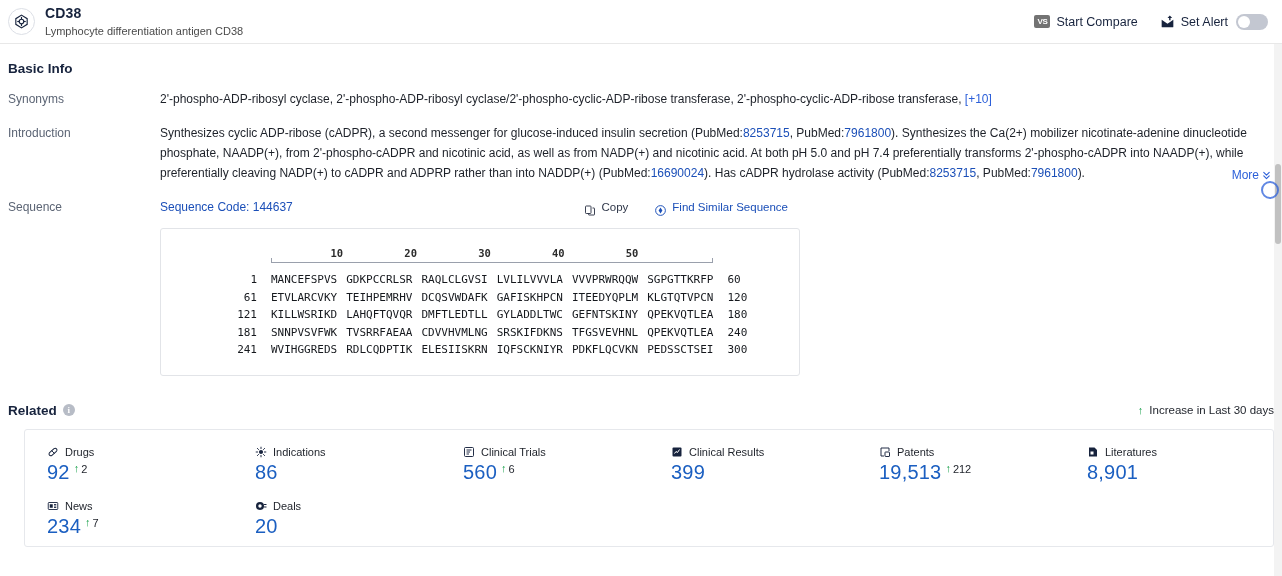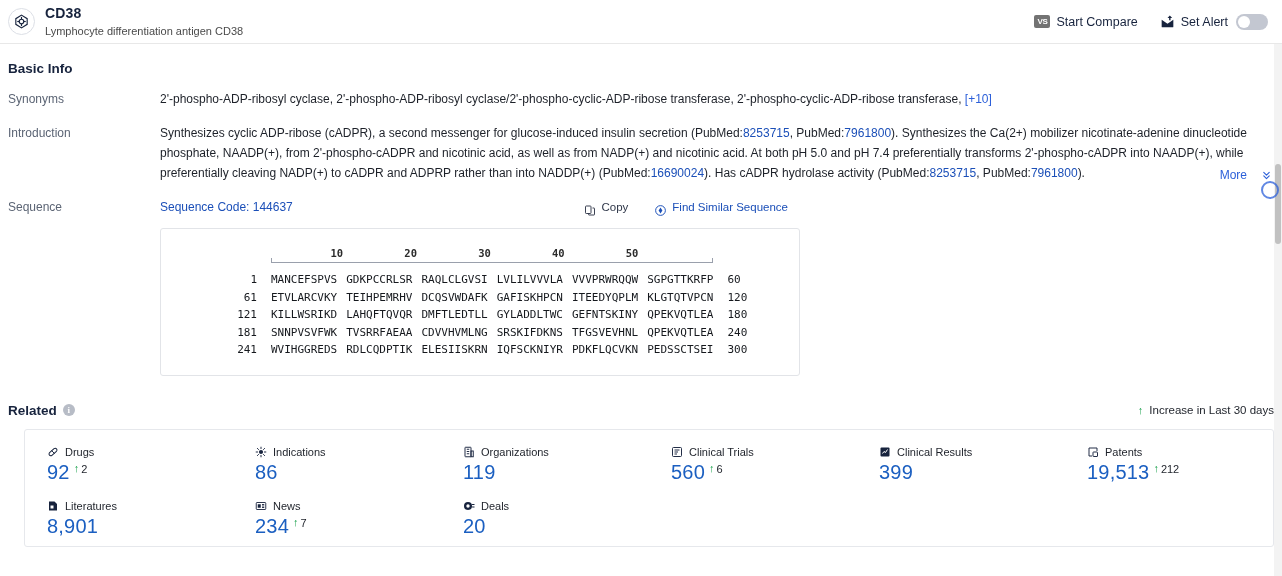--- a/index.html
+++ b/index.html
@@ -66,21 +66,21 @@
     color: #5b6474; font-size: 12px; padding-top: 0;
   }
   .info-value { flex: 1 1 auto; color: #1d2129; position: relative; }
   .syn { color: #1d2129; }
   .more-link { color: #2b5fd9; cursor: pointer; }
   .intro-text { color: #1d2129; }
   .pm-link { color: #1b4fb8; cursor: pointer; }
 
   .more-wrap {
     position: absolute; right: 2px; bottom: -2px;
-    display: flex; align-items: center; gap: 14px;
+    display: flex; align-items: center; gap: 2px;
     color: #2b5fd9; font-size: 12px; cursor: pointer;
   }
 
   
   .seq-head { display: flex; align-items: center; }
   .seq-code { color: #1b4fb8; font-size: 12px; cursor: pointer; text-align: right; }
   .seq-tools { display: flex; align-items: center; gap: 26px; margin-left: auto; margin-right: 486px; }
   .seq-tool { display: flex; align-items: flex-end; gap: 5px; cursor: pointer; font-size: 11.5px; }
   .seq-tool.dark { color: #30384a; }
   .seq-tool.blue { color: #1b4fb8; }
@@ -398,37 +398,20 @@
                 <line x1="7.6" y1="16.4" x2="4.2" y2="19.8"></line>
             </svg>
           </span>
           <span class="rel-item-label">Indications</span>
         </div>
         <div class="rel-item-val">
           <span class="rel-num">86</span>
         </div>
       </div>
 
-      <div class="rel-item">
-        <div class="rel-item-head">
-          <span>
-            <svg width="12" height="12" viewBox="0 0 24 24" fill="none" stroke="#17233d" stroke-width="1.9">
-              <rect x="4" y="2.5" width="12" height="19" rx="1"></rect>
-              <rect x="16" y="10" width="4.5" height="11.5"></rect>
-              <line x1="7.5" y1="6.5" x2="12.5" y2="6.5"></line>
-              <line x1="7.5" y1="11" x2="12.5" y2="11"></line>
-              <line x1="7.5" y1="15.5" x2="12.5" y2="15.5"></line>
-            </svg>
-          </span>
-          <span class="rel-item-label">Organizations</span>
-        </div>
-        <div class="rel-item-val">
-          <span class="rel-num">119</span>
-        </div>
-      </div>
 
       <div class="rel-item">
         <div class="rel-item-head">
           <span>
             <svg width="12" height="12" viewBox="0 0 24 24" fill="none" stroke="#17233d" stroke-width="1.9">
               <rect x="3" y="3" width="18" height="18" rx="2"></rect>
               <line x1="7" y1="8" x2="17" y2="8"></line>
               <line x1="7" y1="12" x2="14" y2="12"></line>
               <line x1="7" y1="16" x2="12" y2="16"></line>
             </svg>

